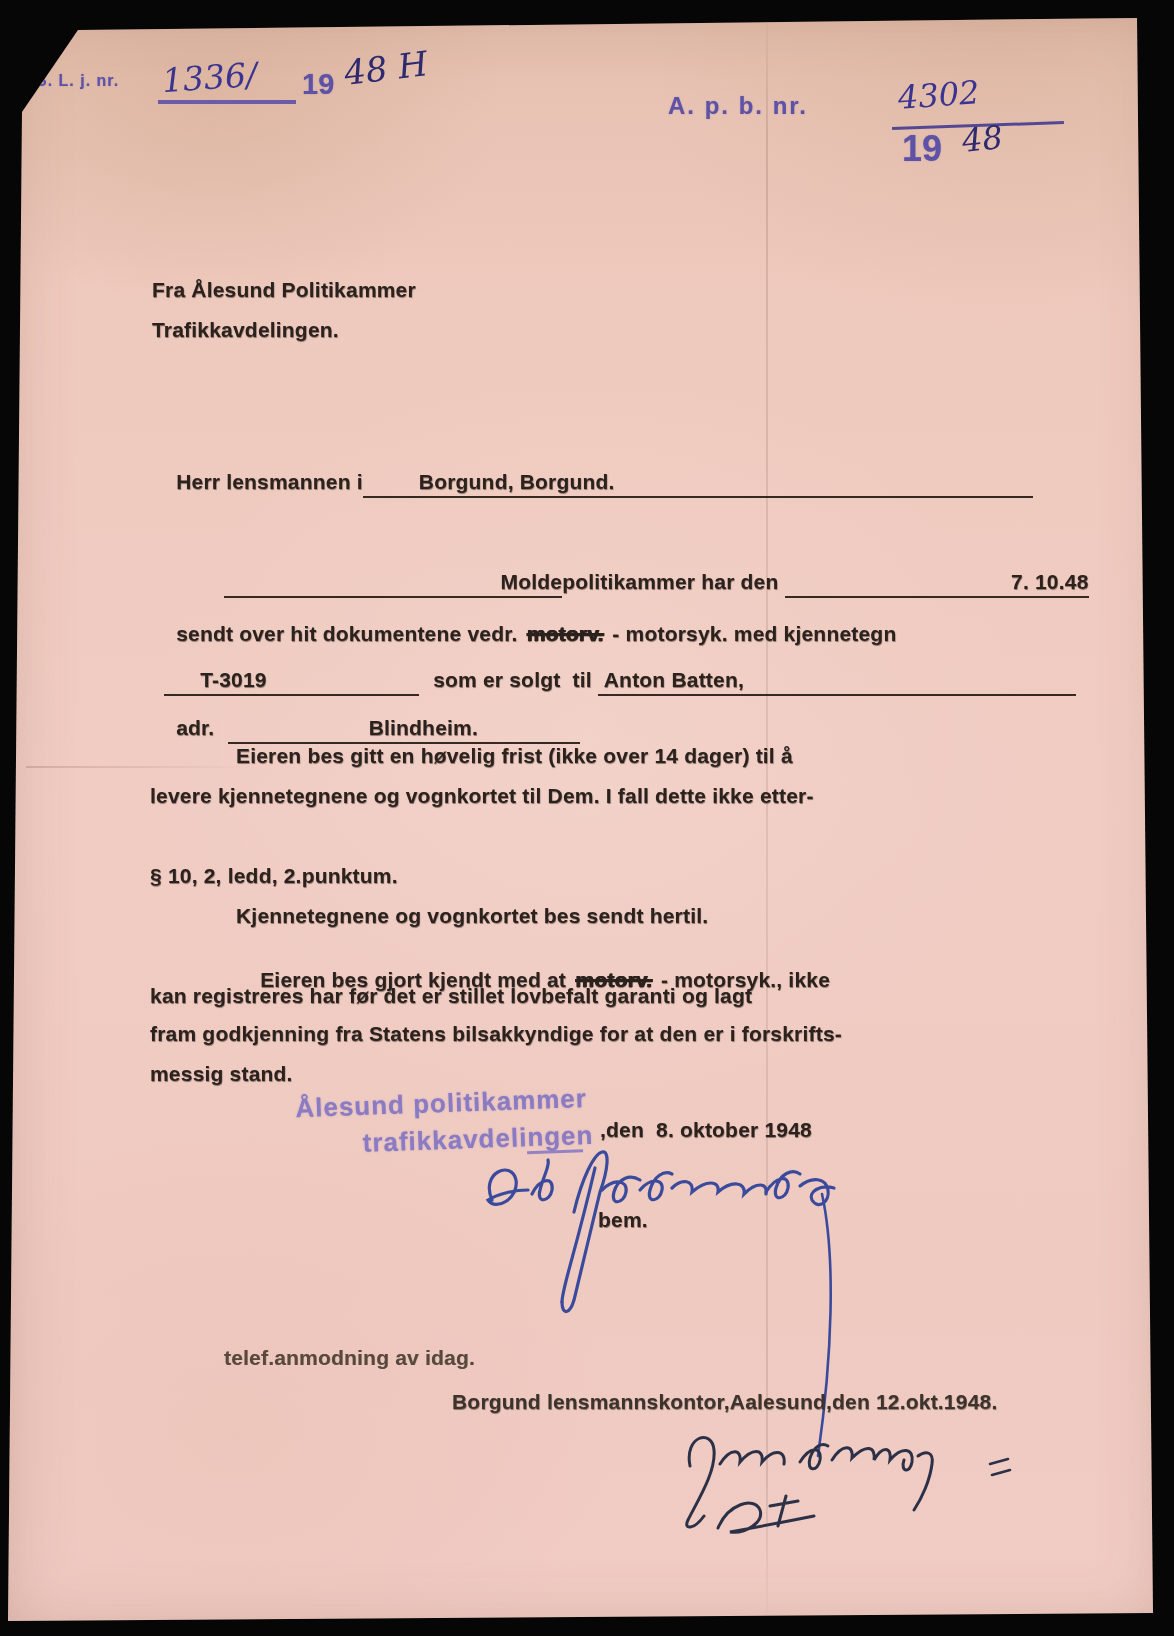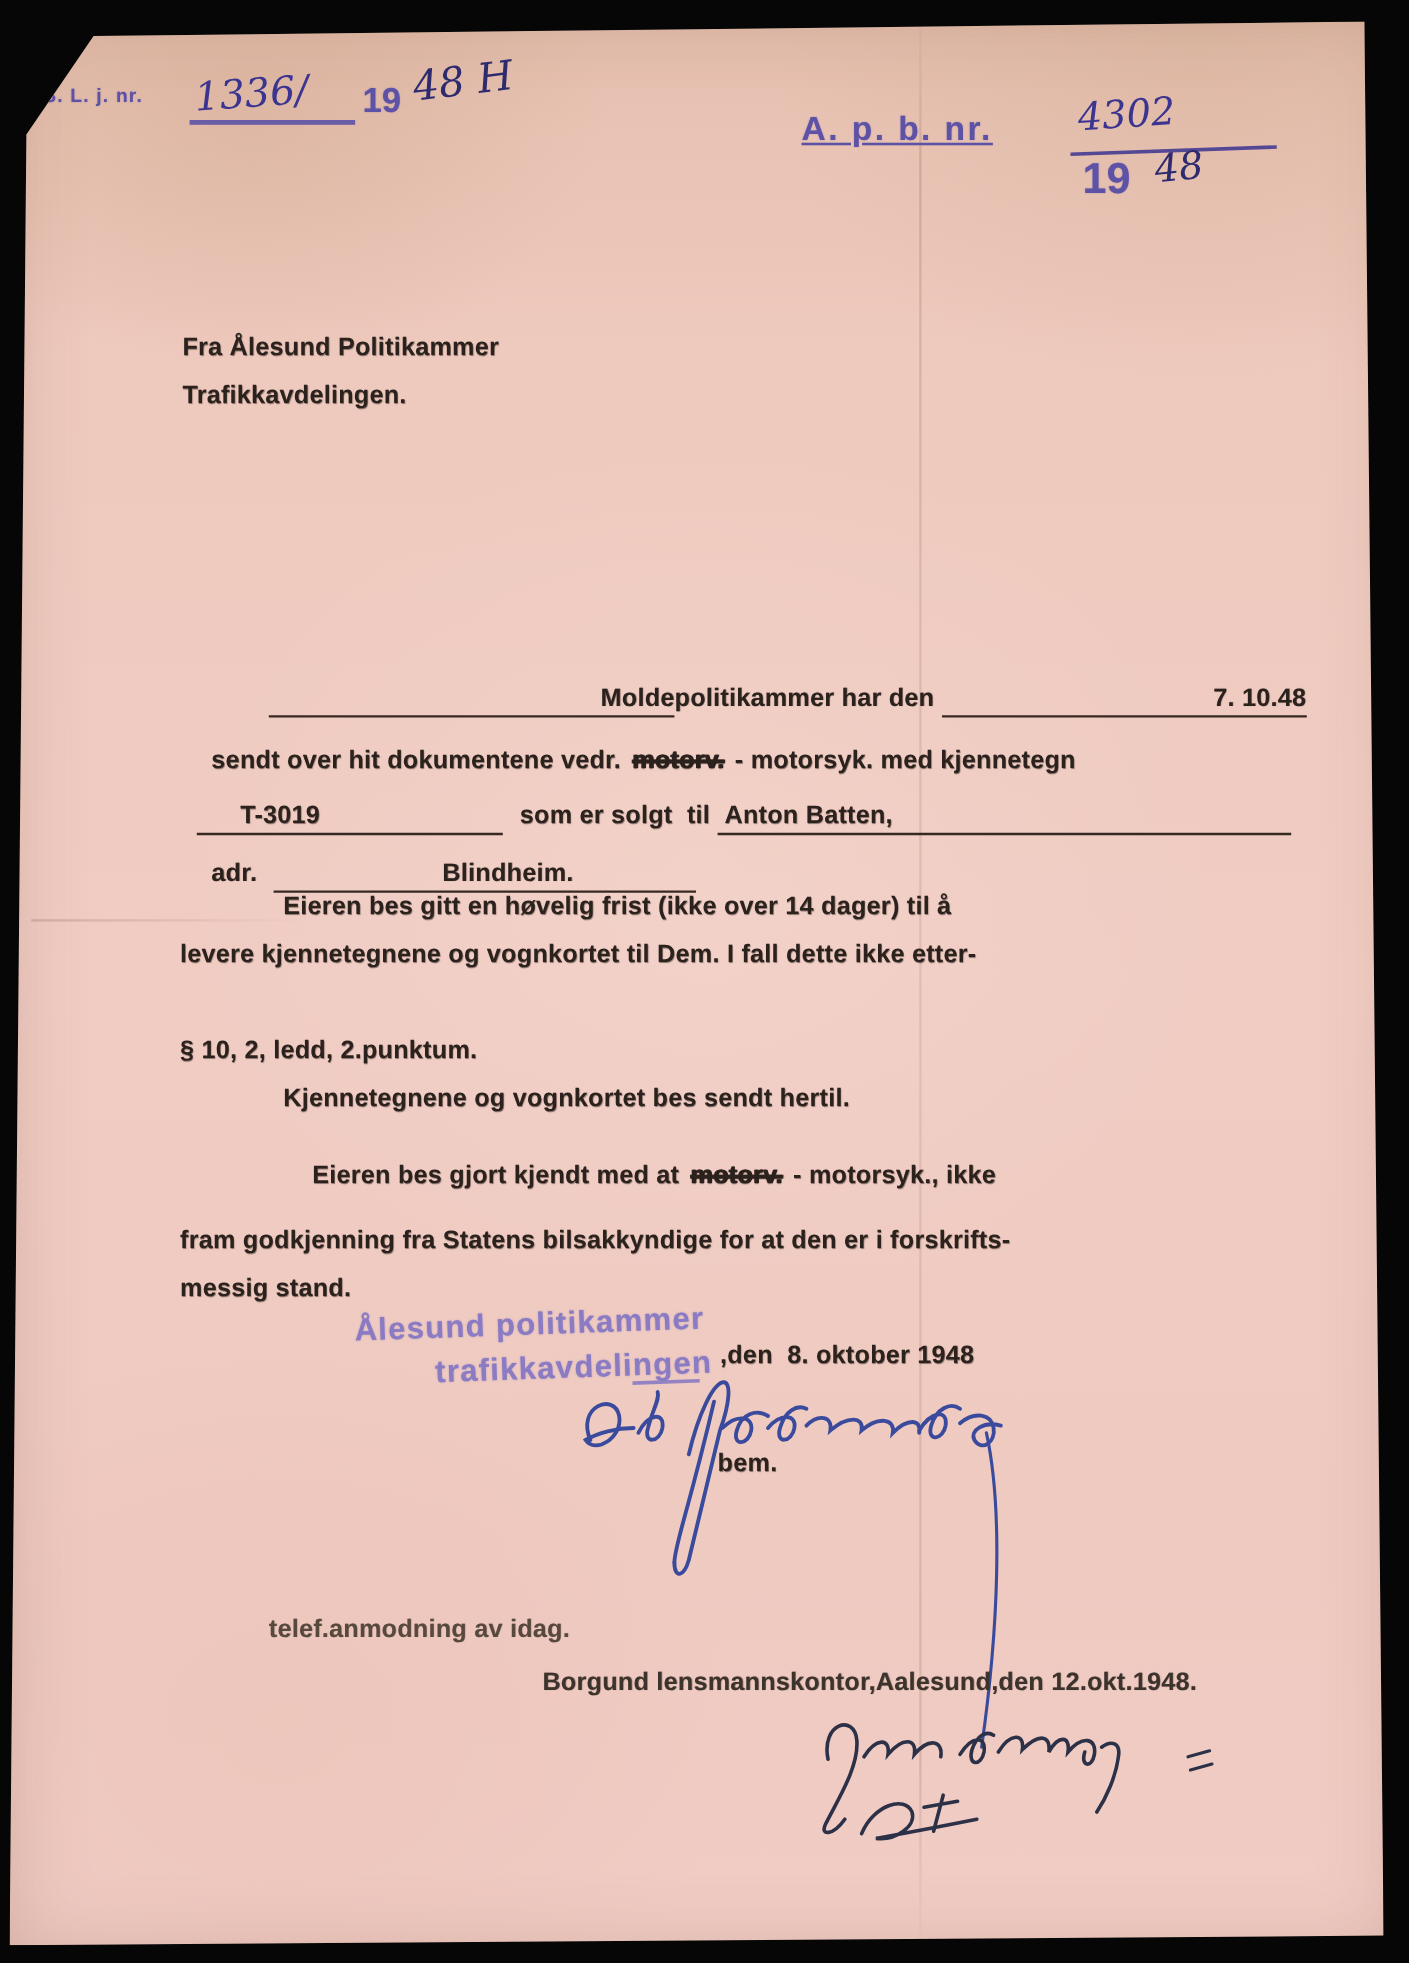--- a/index.html
+++ b/index.html
@@ -79,29 +79,32 @@
 <div class="paper">
   <div class="crease-v"></div>
   <div class="crease-h"></div>
 
   <div class="stamp" style="left:36px;top:72px;font-size:16px;letter-spacing:1px;">S. L. j. nr.</div>
   <div class="stampline" style="left:158px;top:100px;width:138px;height:4px;"></div>
   <div class="hand" style="left:162px;top:58px;font-size:33px;transform:rotate(-4deg);">1336/</div>
   <div class="stamp" style="left:302px;top:68px;font-size:29px;">19</div>
   <div class="hand" style="left:344px;top:48px;font-size:34px;transform:rotate(-7deg);color:#2e2a6e;">48 H</div>
 
-  <div class="stamp" style="left:668px;top:92px;font-size:28px;letter-spacing:2px;text-decoration:underline;">A. p. b. nr.</div>
+  <div class="stamp" style="left:668px;top:92px;font-size:24px;letter-spacing:2px;">A. p. b. nr.</div>
   <div class="hand" style="left:898px;top:76px;font-size:32px;transform:rotate(-4deg);">4302</div>
   <div class="handline" style="left:892px;top:124px;width:172px;height:2.5px;transform:rotate(-2deg);"></div>
   <div class="stamp" style="left:902px;top:128px;font-size:36px;">19</div>
   <div class="hand" style="left:962px;top:120px;font-size:32px;transform:rotate(-6deg);color:#2e2a6e;">48</div>
 
   <div class="tw" style="left:152px;top:278px;">Fra Ålesund Politikammer</div>
   <div class="tw" style="left:152px;top:318px;">Trafikkavdelingen.</div>
 
+  <div class="tw" style="left:152px;top:446px;">
+    <span>Herr lensmannen i</span><span class="blank" style="width:670px;padding-left:56px;">Borgund, Borgund.</span>
+  </div>
 
   <div class="tw" style="left:200px;top:546px;text-align:right;">
     <span class="blank" style="width:338px;padding-left:88px;">Molde</span><span>politikammer har den</span><span class="blank" style="width:304px;padding-left:42px;margin-left:6px;">7. 10.48</span>
   </div>
 
   <div class="tw" style="left:152px;top:598px;">
     <span>sendt over hit dokumentene vedr.</span><span class="struck">motorv.</span><span>- motorsyk. med kjennetegn</span>
   </div>
 
   <div class="tw" style="left:140px;top:644px;">
@@ -114,20 +117,21 @@
 
   <div class="tw" style="left:152px;top:744px;padding-left:84px;">Eieren bes gitt en høvelig frist (ikke over 14 dager) til å</div>
   <div class="tw" style="left:150px;top:784px;">levere kjennetegnene og vognkortet til Dem. I fall dette ikke etter-</div>
   <div class="tw" style="left:150px;top:864px;">§ 10, 2, ledd, 2.punktum.</div>
 
   <div class="tw" style="left:152px;top:904px;padding-left:84px;">Kjennetegnene og vognkortet bes sendt hertil.</div>
 
   <div class="tw" style="left:152px;top:944px;padding-left:84px;">
     <span>Eieren bes gjort kjendt med at</span><span class="struck">motorv.</span><span>- motorsyk., ikke</span>
   </div>
+  <div class="tw" style="left:150px;top:984px;">kan registreres har før det er stillet lovbefalt garanti og lagt</div>
   <div class="tw" style="left:150px;top:1022px;">fram godkjenning fra Statens bilsakkyndige for at den er i forskrifts-</div>
   <div class="tw" style="left:150px;top:1062px;">messig stand.</div>
 
   <div style="position:absolute;left:296px;top:1088px;transform:rotate(-2deg);">
     <div class="stamp" style="position:static;font-size:26px;letter-spacing:1px;color:#8a7bc2;text-shadow:0 0 1.5px rgba(138,123,194,0.7);">Ålesund politikammer</div>
     <div class="stamp" style="position:static;font-size:26px;letter-spacing:1px;margin:6px 0 0 66px;color:#8a7bc2;text-shadow:0 0 1.5px rgba(138,123,194,0.7);">trafikkavdelingen</div>
     <div class="stampline" style="position:static;display:block;margin:-2px 0 0 230px;width:56px;height:2.5px;background:#8a7bc2;"></div>
   </div>
 
   <div class="tw" style="left:600px;top:1118px;">,den  8. oktober 1948</div>

